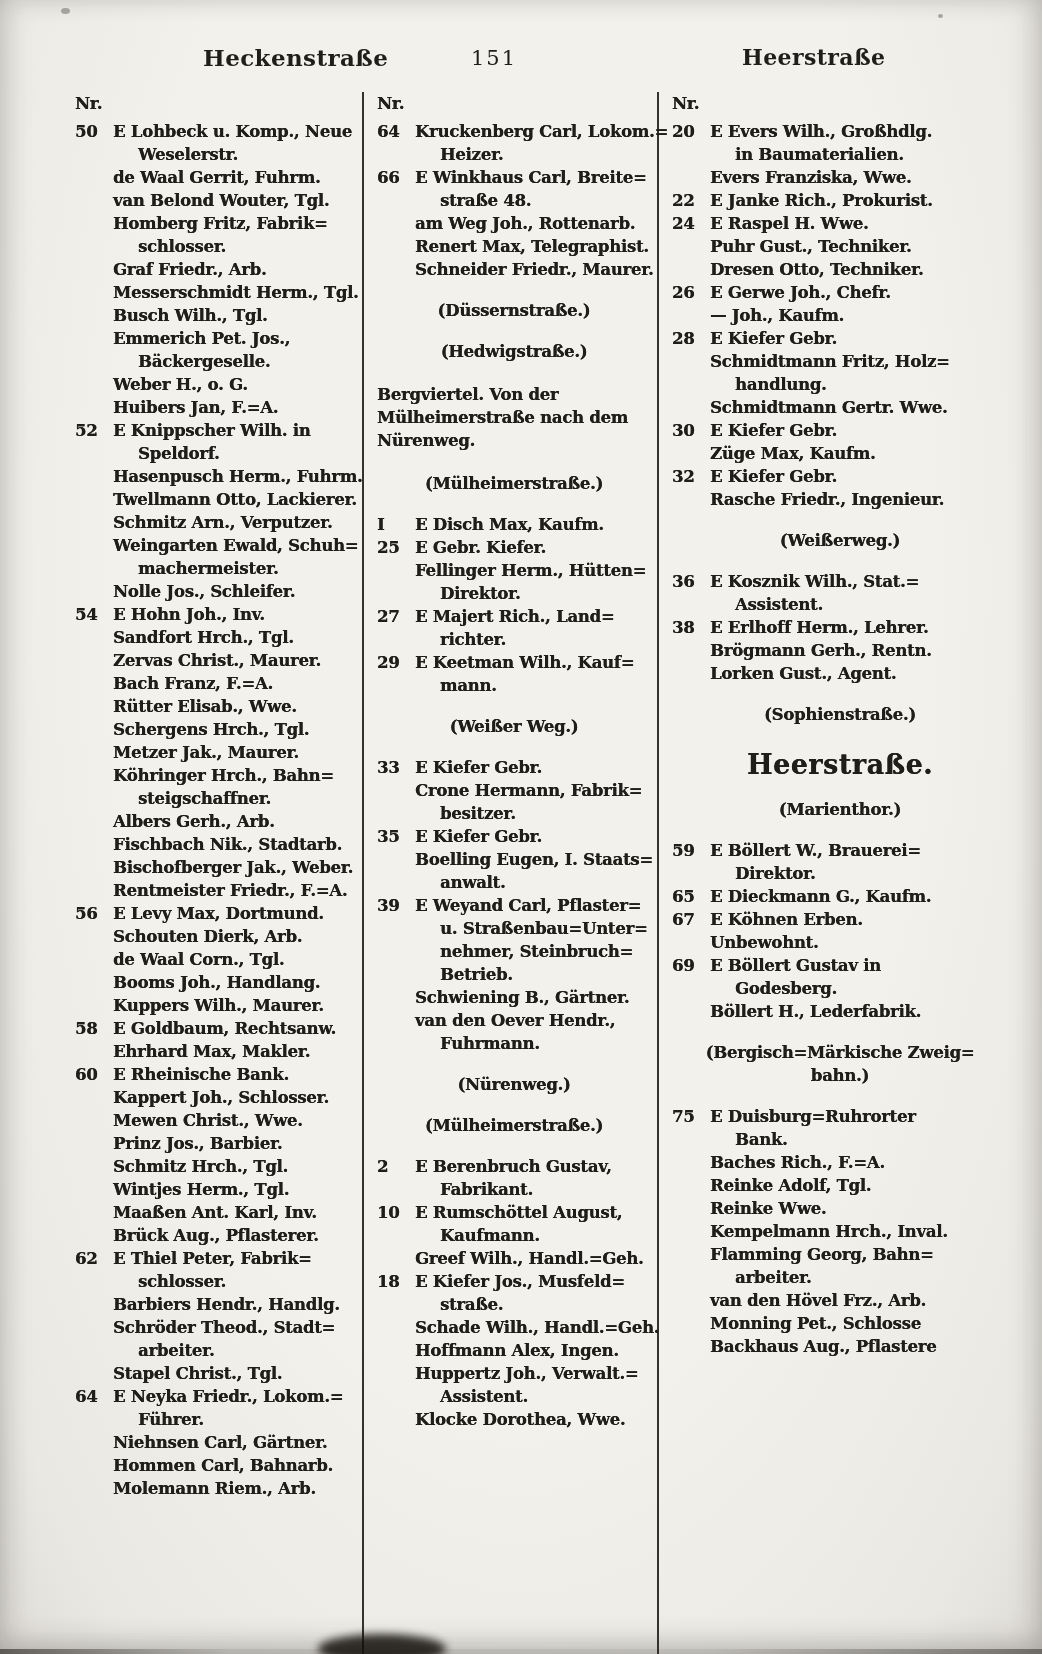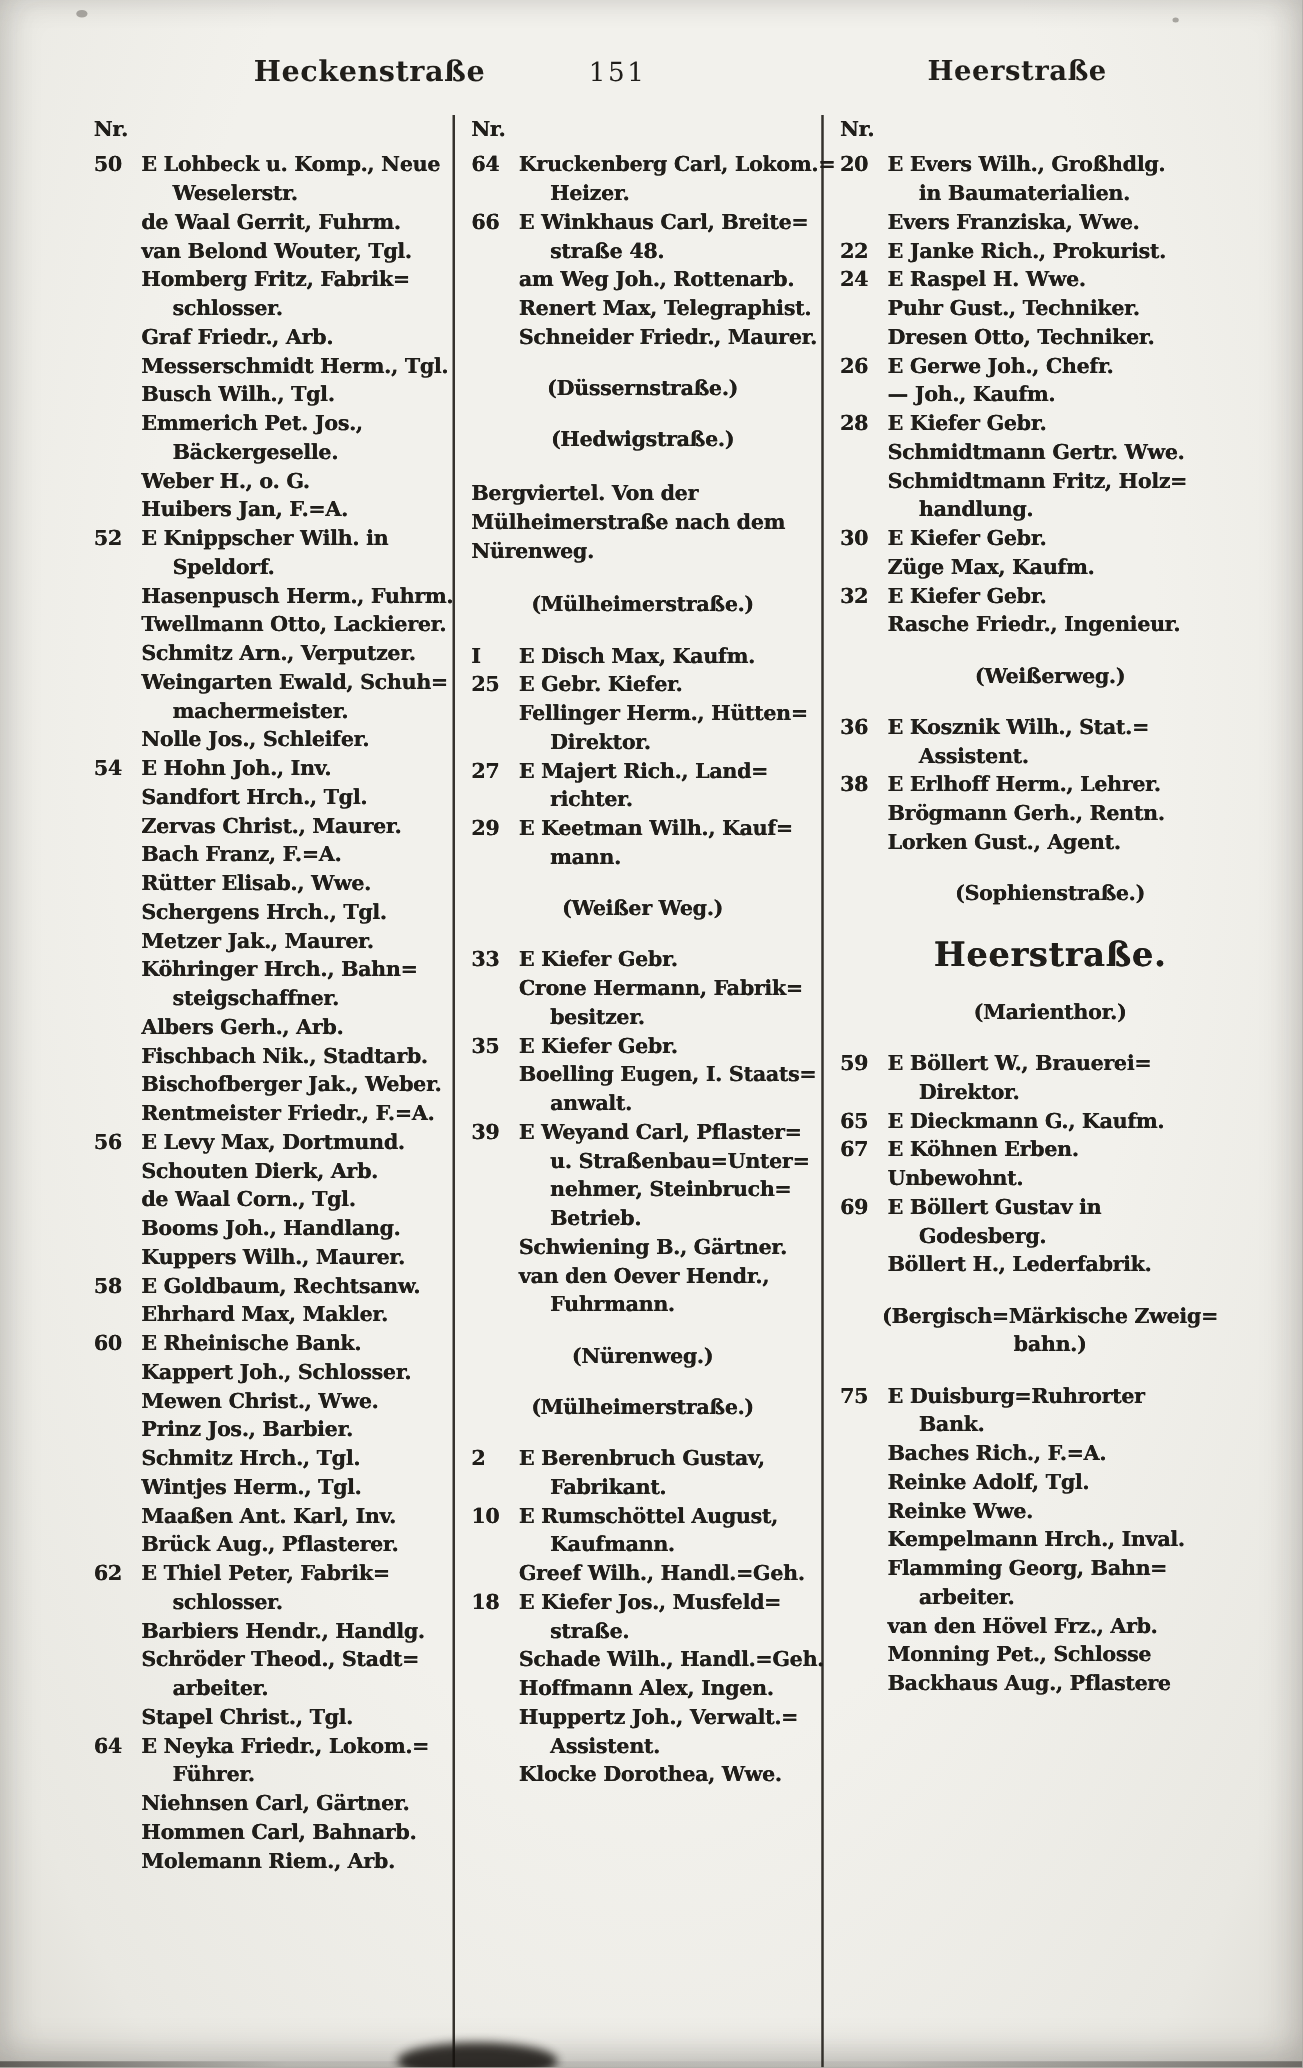--- a/index.html
+++ b/index.html
@@ -373,25 +373,25 @@
         <div class="item t-e">
           <div class="line first"><span class="num">26</span><span class="txt">E Gerwe Joh., Chefr.</span></div>
         </div>
         <div class="item t-r">
           <div class="line first">— Joh., Kaufm.</div>
         </div>
         <div class="item t-e">
           <div class="line first"><span class="num">28</span><span class="txt">E Kiefer Gebr.</span></div>
         </div>
         <div class="item t-r">
-          <div class="line first">Schmidtmann Gertr. Wwe.</div>
-        </div>
-        <div class="item t-r">
           <div class="line first">Schmidtmann Fritz, Holz=</div>
           <div class="line wrap">handlung.</div>
+        </div>
+        <div class="item t-r">
+          <div class="line first">Schmidtmann Gertr. Wwe.</div>
         </div>
         <div class="item t-e">
           <div class="line first"><span class="num">30</span><span class="txt">E Kiefer Gebr.</span></div>
         </div>
         <div class="item t-r">
           <div class="line first">Züge Max, Kaufm.</div>
         </div>
         <div class="item t-e">
           <div class="line first"><span class="num">32</span><span class="txt">E Kiefer Gebr.</span></div>
         </div>

